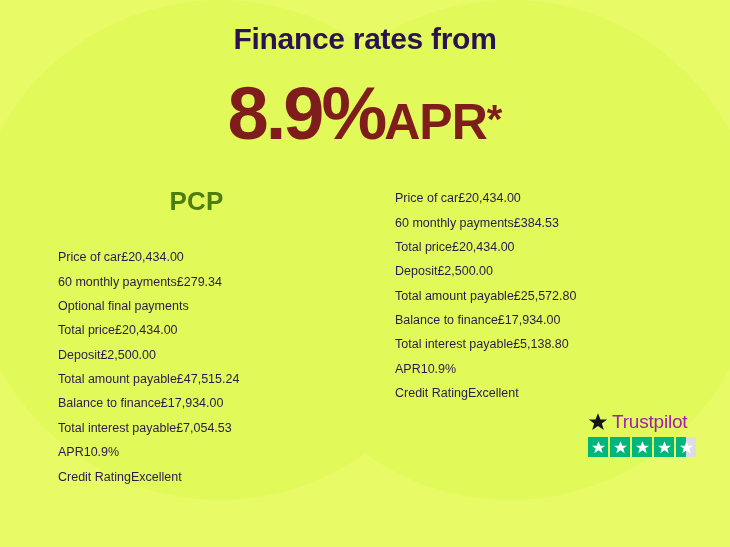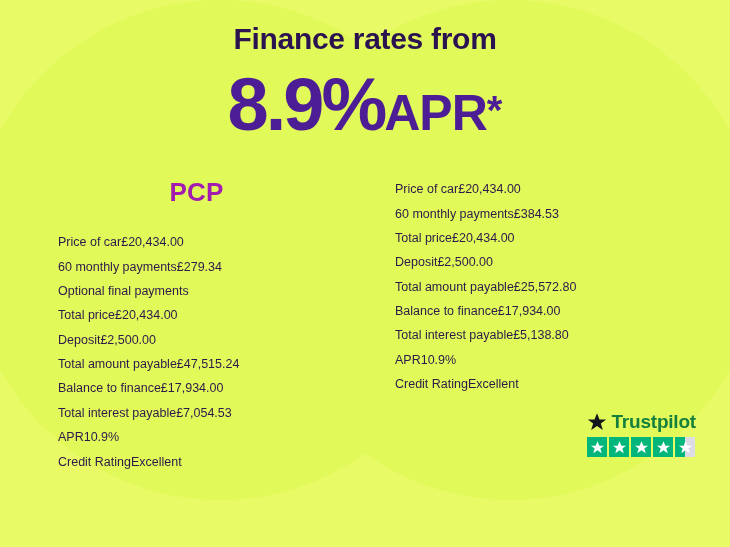--- a/index.html
+++ b/index.html
@@ -38,22 +38,22 @@
   .headline {
     text-align: center;
     font-size: 30px;
     font-weight: bold;
     letter-spacing: -0.3px;
     padding-top: 22px;
     color: #2b1350;
   }
   .rate-line {
     text-align: center;
-    margin-top: 6px;
-    color: #4c1d95;
+    margin-top: 15px;
+    color: #7f1d1d;
     white-space: nowrap;
   }
   .rate-big {
     font-size: 74px;
     font-weight: bold;
     letter-spacing: -3px;
     vertical-align: baseline;
   }
   .rate-apr {
     font-size: 50px;
@@ -72,22 +72,22 @@
     padding: 0 28px;
   }
   .col {
     flex: 1 1 50%;
     padding: 0 30px;
   }
   .col-title {
     text-align: center;
     font-size: 26px;
     font-weight: bold;
-    color: #a21caf;
-    margin-bottom: 22px;
+    color: #4d7c0f;
+    margin-bottom: 28px;
     letter-spacing: 0.2px;
   }
   .row {
     display: flex;
     align-items: baseline;
     font-size: 12.5px;
     padding: 5.2px 0;
     color: #2b1a4a;
   }
   .row .label { text-align: left; }
@@ -116,22 +116,22 @@
     padding-right: 6px;
   }
   .tp-head {
     display: flex;
     align-items: center;
     gap: 4px;
     margin-bottom: 4px;
   }
   .tp-name {
     font-size: 19px;
-    font-weight: bold;
-    color: #15803d;
+    font-weight: normal;
+    color: #a21caf;
     letter-spacing: -0.2px;
   }
   .tp-star-logo { width: 20px; height: 20px; display: block; }
   .tp-stars {
     display: flex;
     gap: 2px;
   }
   .tp-box {
     width: 20px; height: 20px;
     background: #00b67a;

